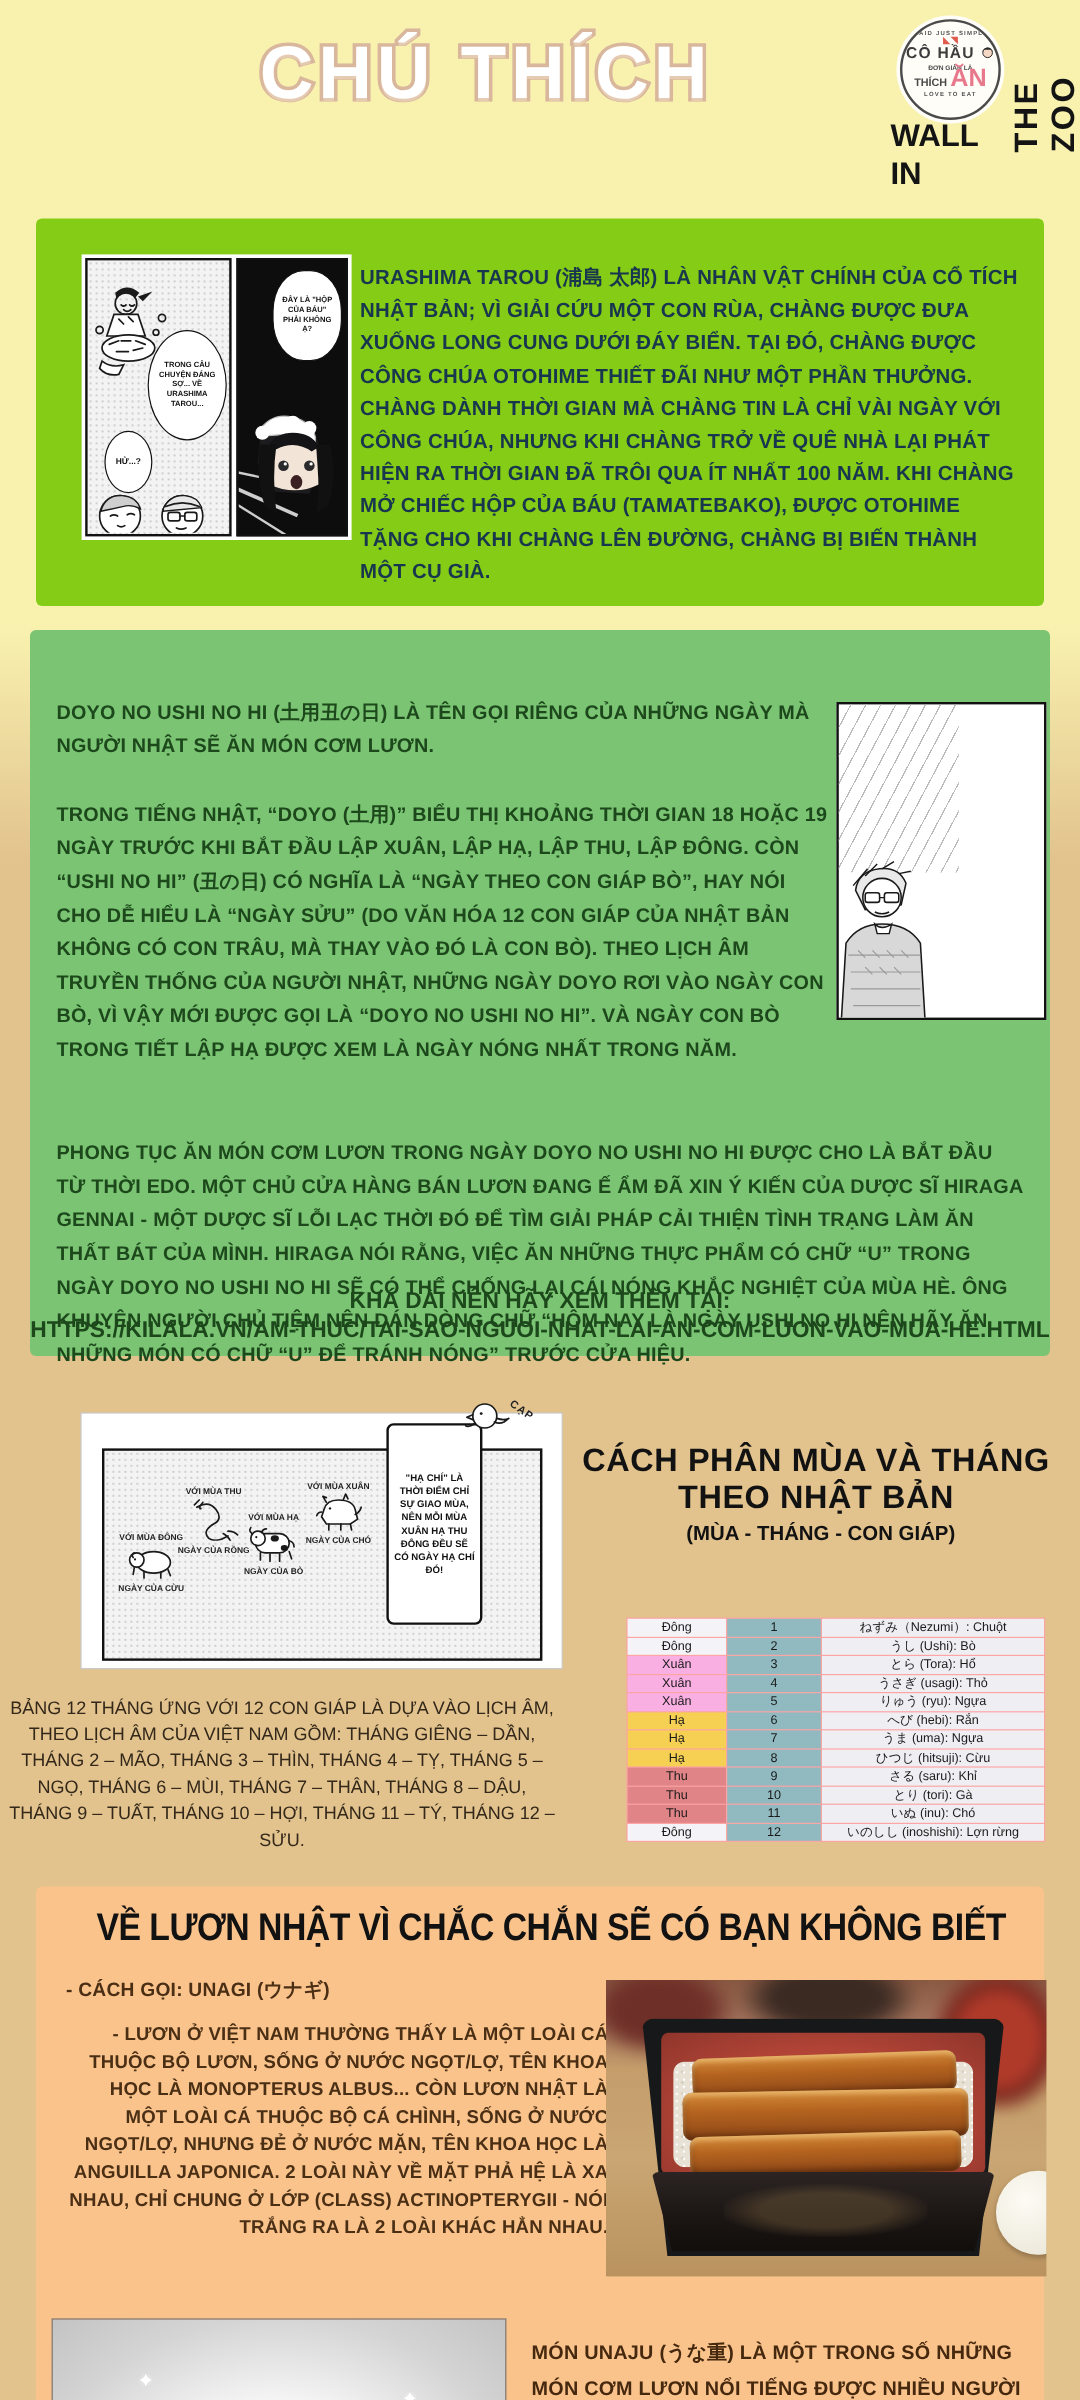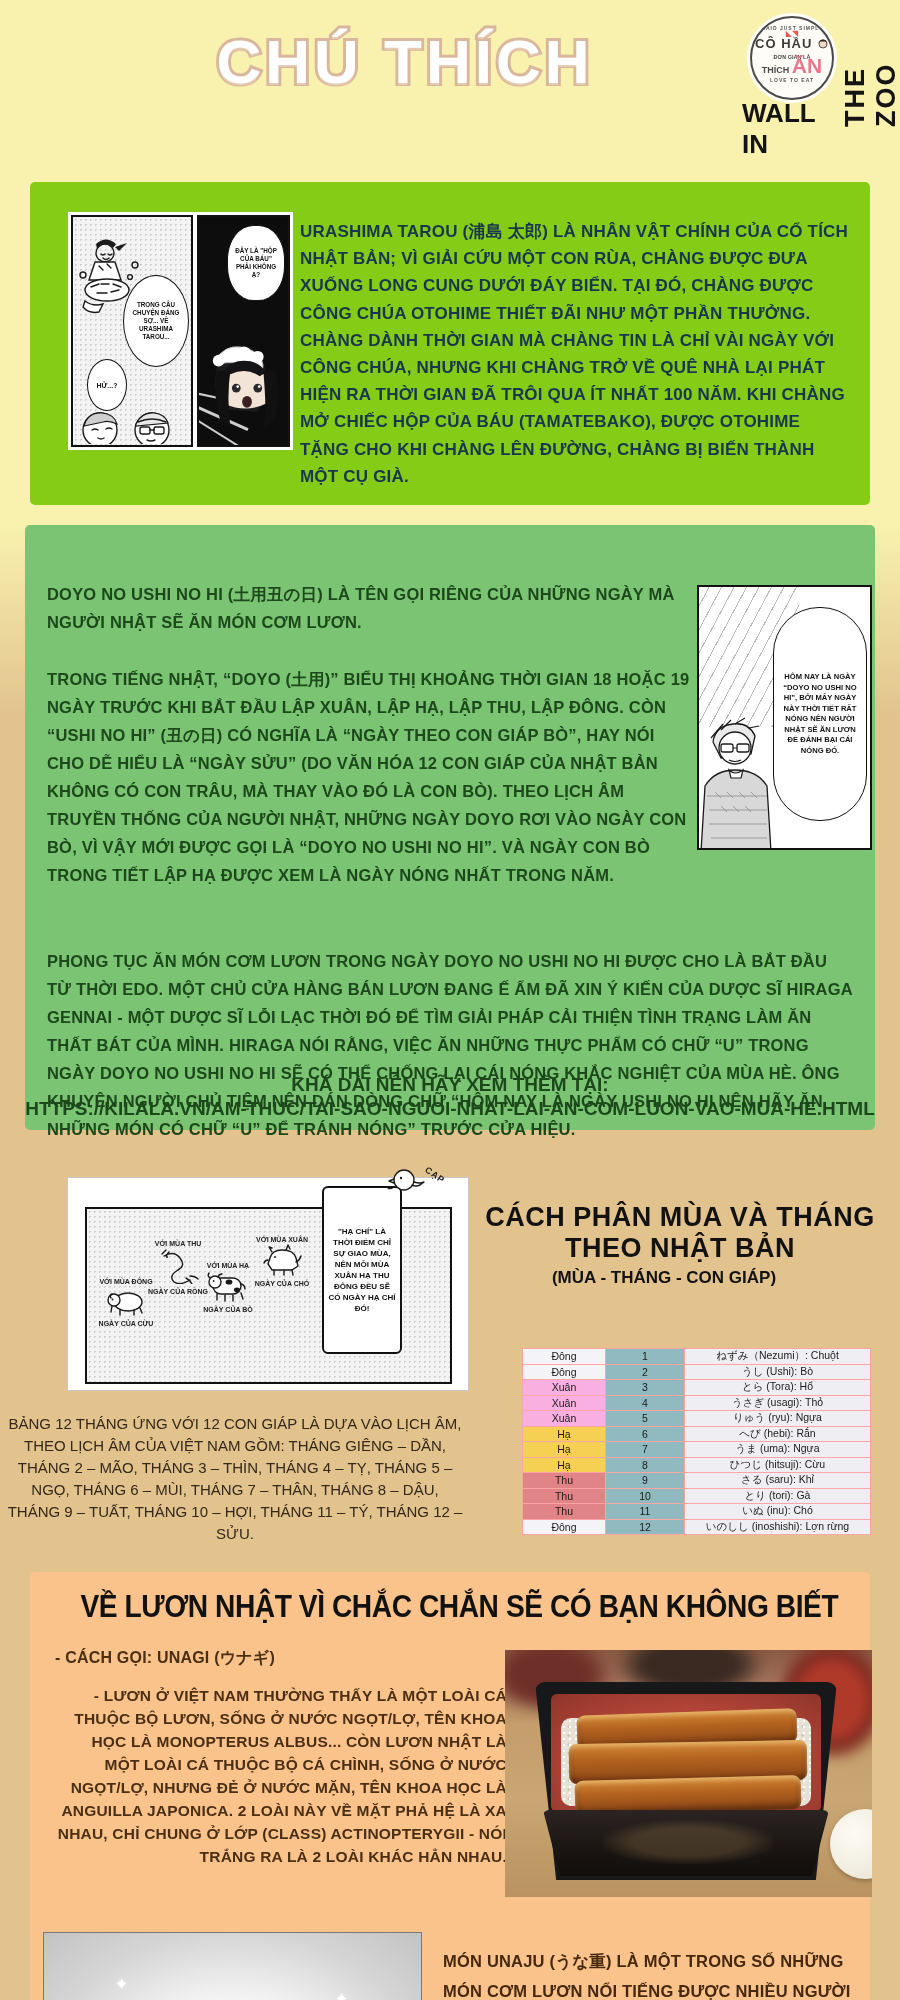--- a/index.html
+++ b/index.html
@@ -80,21 +80,21 @@
   
   .manga-zodiac { position:absolute; top:1178px; left:68px; width:400px; height:212px; background:#fff; box-shadow:0 0 0 1px #c9c9c9; }
   .mz-inner { position:absolute; left:17px; top:29px; right:16px; bottom:6px; border:2px solid #111; }
   .mz-group { position:absolute; width:76px; text-align:center; color:#222; }
   .mz-season, .mz-day { font-size:7px; font-weight:bold; line-height:8px; }
   .mz-bubble { right:66px; top:8px; width:80px; height:168px; border-radius:6px; border:2px solid #111; font-size:8px; line-height:11px; padding:6px 4px; }
   .mz-bird { position:absolute; left:318px; top:-12px; }
   .mz-sfx { position:absolute; left:356px; top:-8px; font-size:9px; font-weight:bold; color:#222; transform:rotate(35deg); letter-spacing:1px;}
   .zodiac-title { position:absolute; top:1202px; left:468px; width:424px; text-align:center;
                   font-size:27px; font-weight:900; color:#121212; line-height:31px; letter-spacing:0.5px; }
-  .zodiac-sub { position:absolute; top:1268px; left:452px; width:424px; text-align:center;
+  .zodiac-sub { position:absolute; top:1268px; left:472px; width:424px; text-align:center;
                 font-size:17px; font-weight:900; color:#121212; }
   .zodiac-table { position:absolute; top:1348px; left:522px; border-collapse:separate; border-spacing:1px; background:#fca5a5; }
   .zodiac-table td { height:14.5px; font-size:10.5px; color:#1a1a1a; text-align:center; padding:0 4px; }
   .td-season { width:82px; background:#F4F4F8; }
   .td-month  { width:78px; background:#90BAC0; }
   .td-animal { width:185px; background:#EFEFF3; }
   .r-xuan .td-season { background:#F9AFE2; }
   .r-ha   .td-season { background:#F6D052; }
   .r-thu  .td-season { background:#E08487; }
   .zodiac-caption { position:absolute; top:1413px; left:6px; width:458px; text-align:center;
@@ -248,21 +248,20 @@
       <path d="M16 26 l12 -14 M26 18 l10 -10 M40 12 l10 -6 M54 16 l10 -2" stroke="#1a1a1a" stroke-width="1.2" fill="none"></path>
       <circle cx="40" cy="36" r="16" fill="#fff" stroke="#1a1a1a" stroke-width="1.3"></circle>
       <rect x="26" y="32" width="12" height="8" rx="2" fill="#fff" stroke="#1a1a1a" stroke-width="1.3"></rect>
       <rect x="42" y="32" width="12" height="8" rx="2" fill="#fff" stroke="#1a1a1a" stroke-width="1.3"></rect>
       <path d="M38 36 l4 0 M34 48 q6 3 12 0" stroke="#1a1a1a" stroke-width="1.2" fill="none"></path>
       <path d="M10 74 q10 -16 30 -16 q22 0 32 16 l4 66 -70 0 z" fill="#d8d8d8" stroke="#1a1a1a" stroke-width="1.3"></path>
       <path d="M12 84 l60 0 M14 98 l58 0 M14 112 l58 0 M16 126 l56 0" stroke="#9a9a9a" stroke-width="1" fill="none"></path>
       <path d="M20 80 l6 6 M32 80 l6 6 M44 80 l6 6 M56 80 l6 6 M26 94 l6 6 M38 94 l6 6 M50 94 l6 6" stroke="#9a9a9a" stroke-width="1" fill="none"></path>
       <path d="M34 58 q6 6 14 0 l-2 8 -10 0 z" fill="#fff" stroke="#1a1a1a" stroke-width="1.2"></path>
     </svg>
-    <div class="bubble md-bubble">HÔM NAY LÀ NGÀY “DOYO NO USHI NO HI”, BỞI MẤY NGÀY NÀY THỜI TIẾT RẤT NÓNG NÊN NGƯỜI NHẬT SẼ ĂN LƯƠN ĐỂ ĐÁNH BẠI CÁI NÓNG ĐÓ.</div>
   </div>
 </div>
 
 <div class="manga-zodiac">
   <div class="mz-inner halftone"></div>
 
   <div class="mz-group" style="left:20px; top:100px;">
     <div class="mz-season">VỚI MÙA ĐÔNG</div>
     <svg width="44" height="30" viewBox="0 0 44 30">
       <ellipse class="fillw" cx="24" cy="16" rx="14" ry="9"></ellipse>

